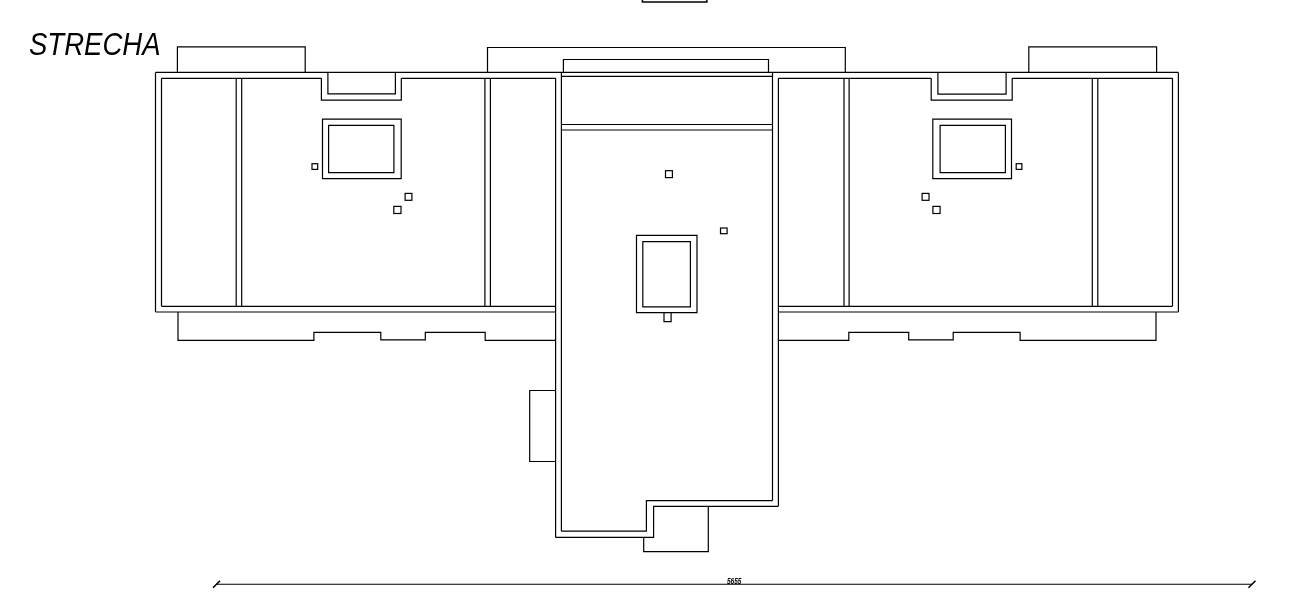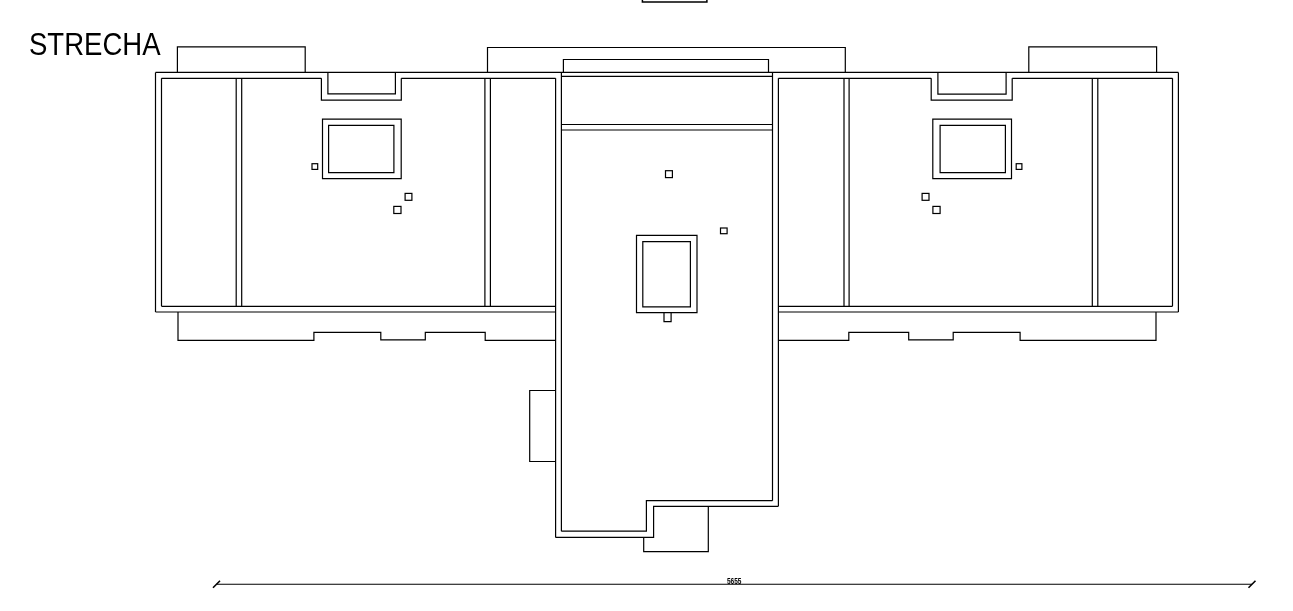--- a/index.html
+++ b/index.html
@@ -1,16 +1,16 @@
 <!DOCTYPE html>
 <html><head>
 <meta charset="utf-8">
 <style>
   html,body{margin:0;padding:0;background:#ffffff;}
-  .page{position:relative;width:1293px;height:611px;background:#ffffff;overflow:hidden;}
+  .page{position:relative;width:1293px;height:611px;background:#ffffff;overflow:hidden;font-style:italic;}
   svg{display:block;}
   text{font-family:"Liberation Sans", sans-serif;fill:#000000;}
 </style>
 </head>
 <body>
 <div class="page">
 <svg width="1293" height="611" viewBox="0 0 1293 611" fill="none" stroke="#000000" stroke-width="1.2" stroke-linecap="butt">
 
 <text x="29" y="55" font-size="31.5" stroke="none" textLength="131.5" lengthAdjust="spacingAndGlyphs">STRECHA</text>
 

